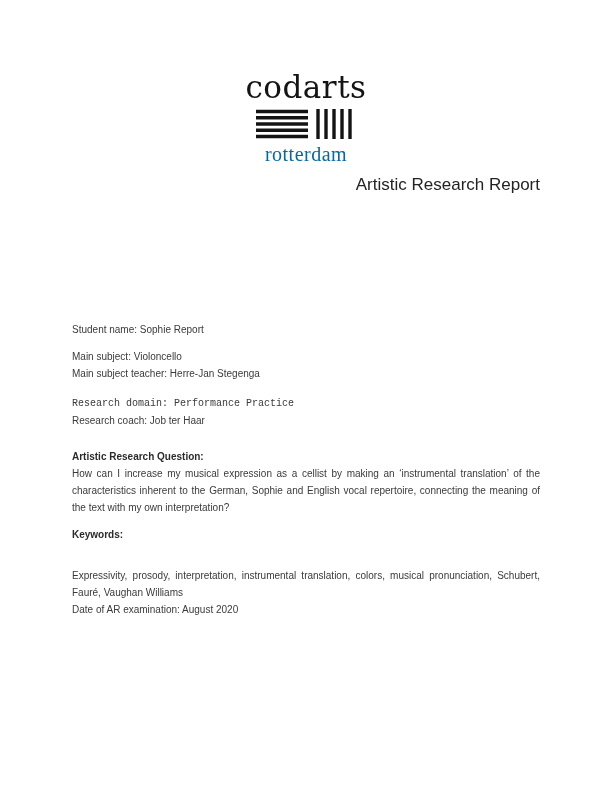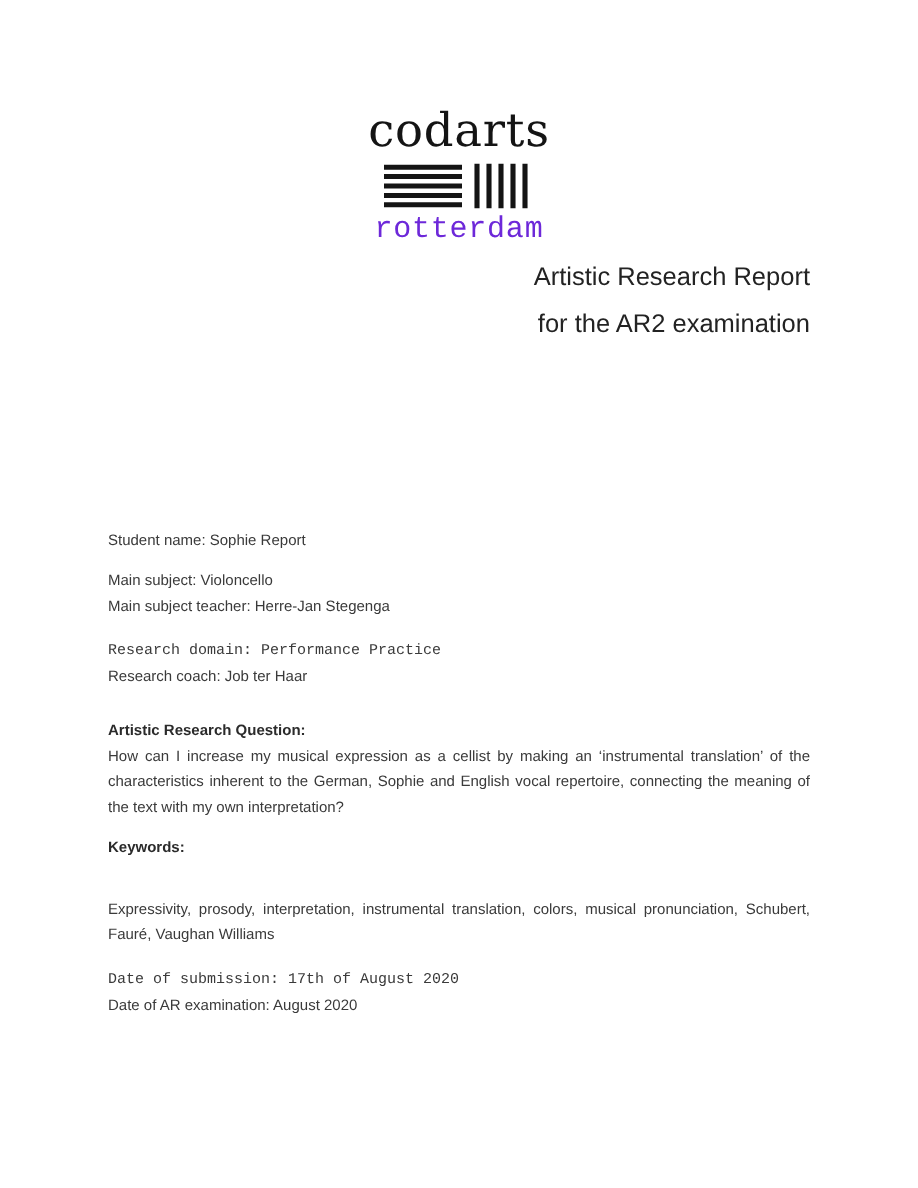--- a/index.html
+++ b/index.html
@@ -21,24 +21,24 @@
   .logo-brand {
     font-family: "DejaVu Serif", serif;
     font-size: 31px;
     line-height: 34px;
     color: #141414;
     letter-spacing: 0.5px;
   }
   .logo-glyph { margin: 5px auto 4px auto; width: 100px; height: 30px; }
   .logo-glyph svg { display: block; }
   .logo-city {
-    font-family: Liberation Mono, monospace;
+    font-family: Liberation Serif, serif;
     font-size: 20px;
     line-height: 22px;
-    color: #6d28d9;
+    color: #0369a1;
     letter-spacing: 0.5px;
   }
   
   .title {
     text-align: right;
     font-size: 17px;
     font-weight: 400;
     color: #232323;
     line-height: 20px;
   }
@@ -84,21 +84,20 @@
           <line x1="78" y1="0" x2="78" y2="30"></line>
           <line x1="86" y1="0" x2="86" y2="30"></line>
           <line x1="94" y1="0" x2="94" y2="30"></line>
         </g>
       </svg>
     </div>
     <div class="logo-city">rotterdam</div>
   </div>
 
   <div class="title title-1">Artistic Research Report</div>
-  <div class="title title-2">for the AR2 examination</div>
 
   <div class="content">
 
     <p class="line">
       <span class="lbl">Student name:</span>
       <span>Sophie Report</span>
     </p>
 
     <p class="line gap-blank">
       <span class="lbl">Main subject:</span>
@@ -120,24 +119,20 @@
       <span>Job ter Haar</span>
     </p>
 
 
     <p class="line bold gap-head">Artistic Research Question:</p>
     <p class="para">How can I increase my musical expression as a cellist by making an ‘instrumental translation’ of the characteristics inherent to the German, Sophie and English vocal repertoire, connecting the meaning of the text with my own interpretation?</p>
 
     <p class="line bold gap-blank">Keywords:</p>
     <p class="para gap-section">Expressivity, prosody, interpretation, instrumental translation, colors, musical pronunciation, Schubert, Fauré, Vaughan Williams</p>
 
-    <p class="line gap-group">
-      <span class="lbl">Date of submission:</span>
-      <span>17th of August 2020</span>
-    </p>
 
     <p class="line">
       <span class="lbl">Date of AR examination:</span>
       <span>August 2020</span>
     </p>
 
   </div>
 </div>
 
 </body></html>

